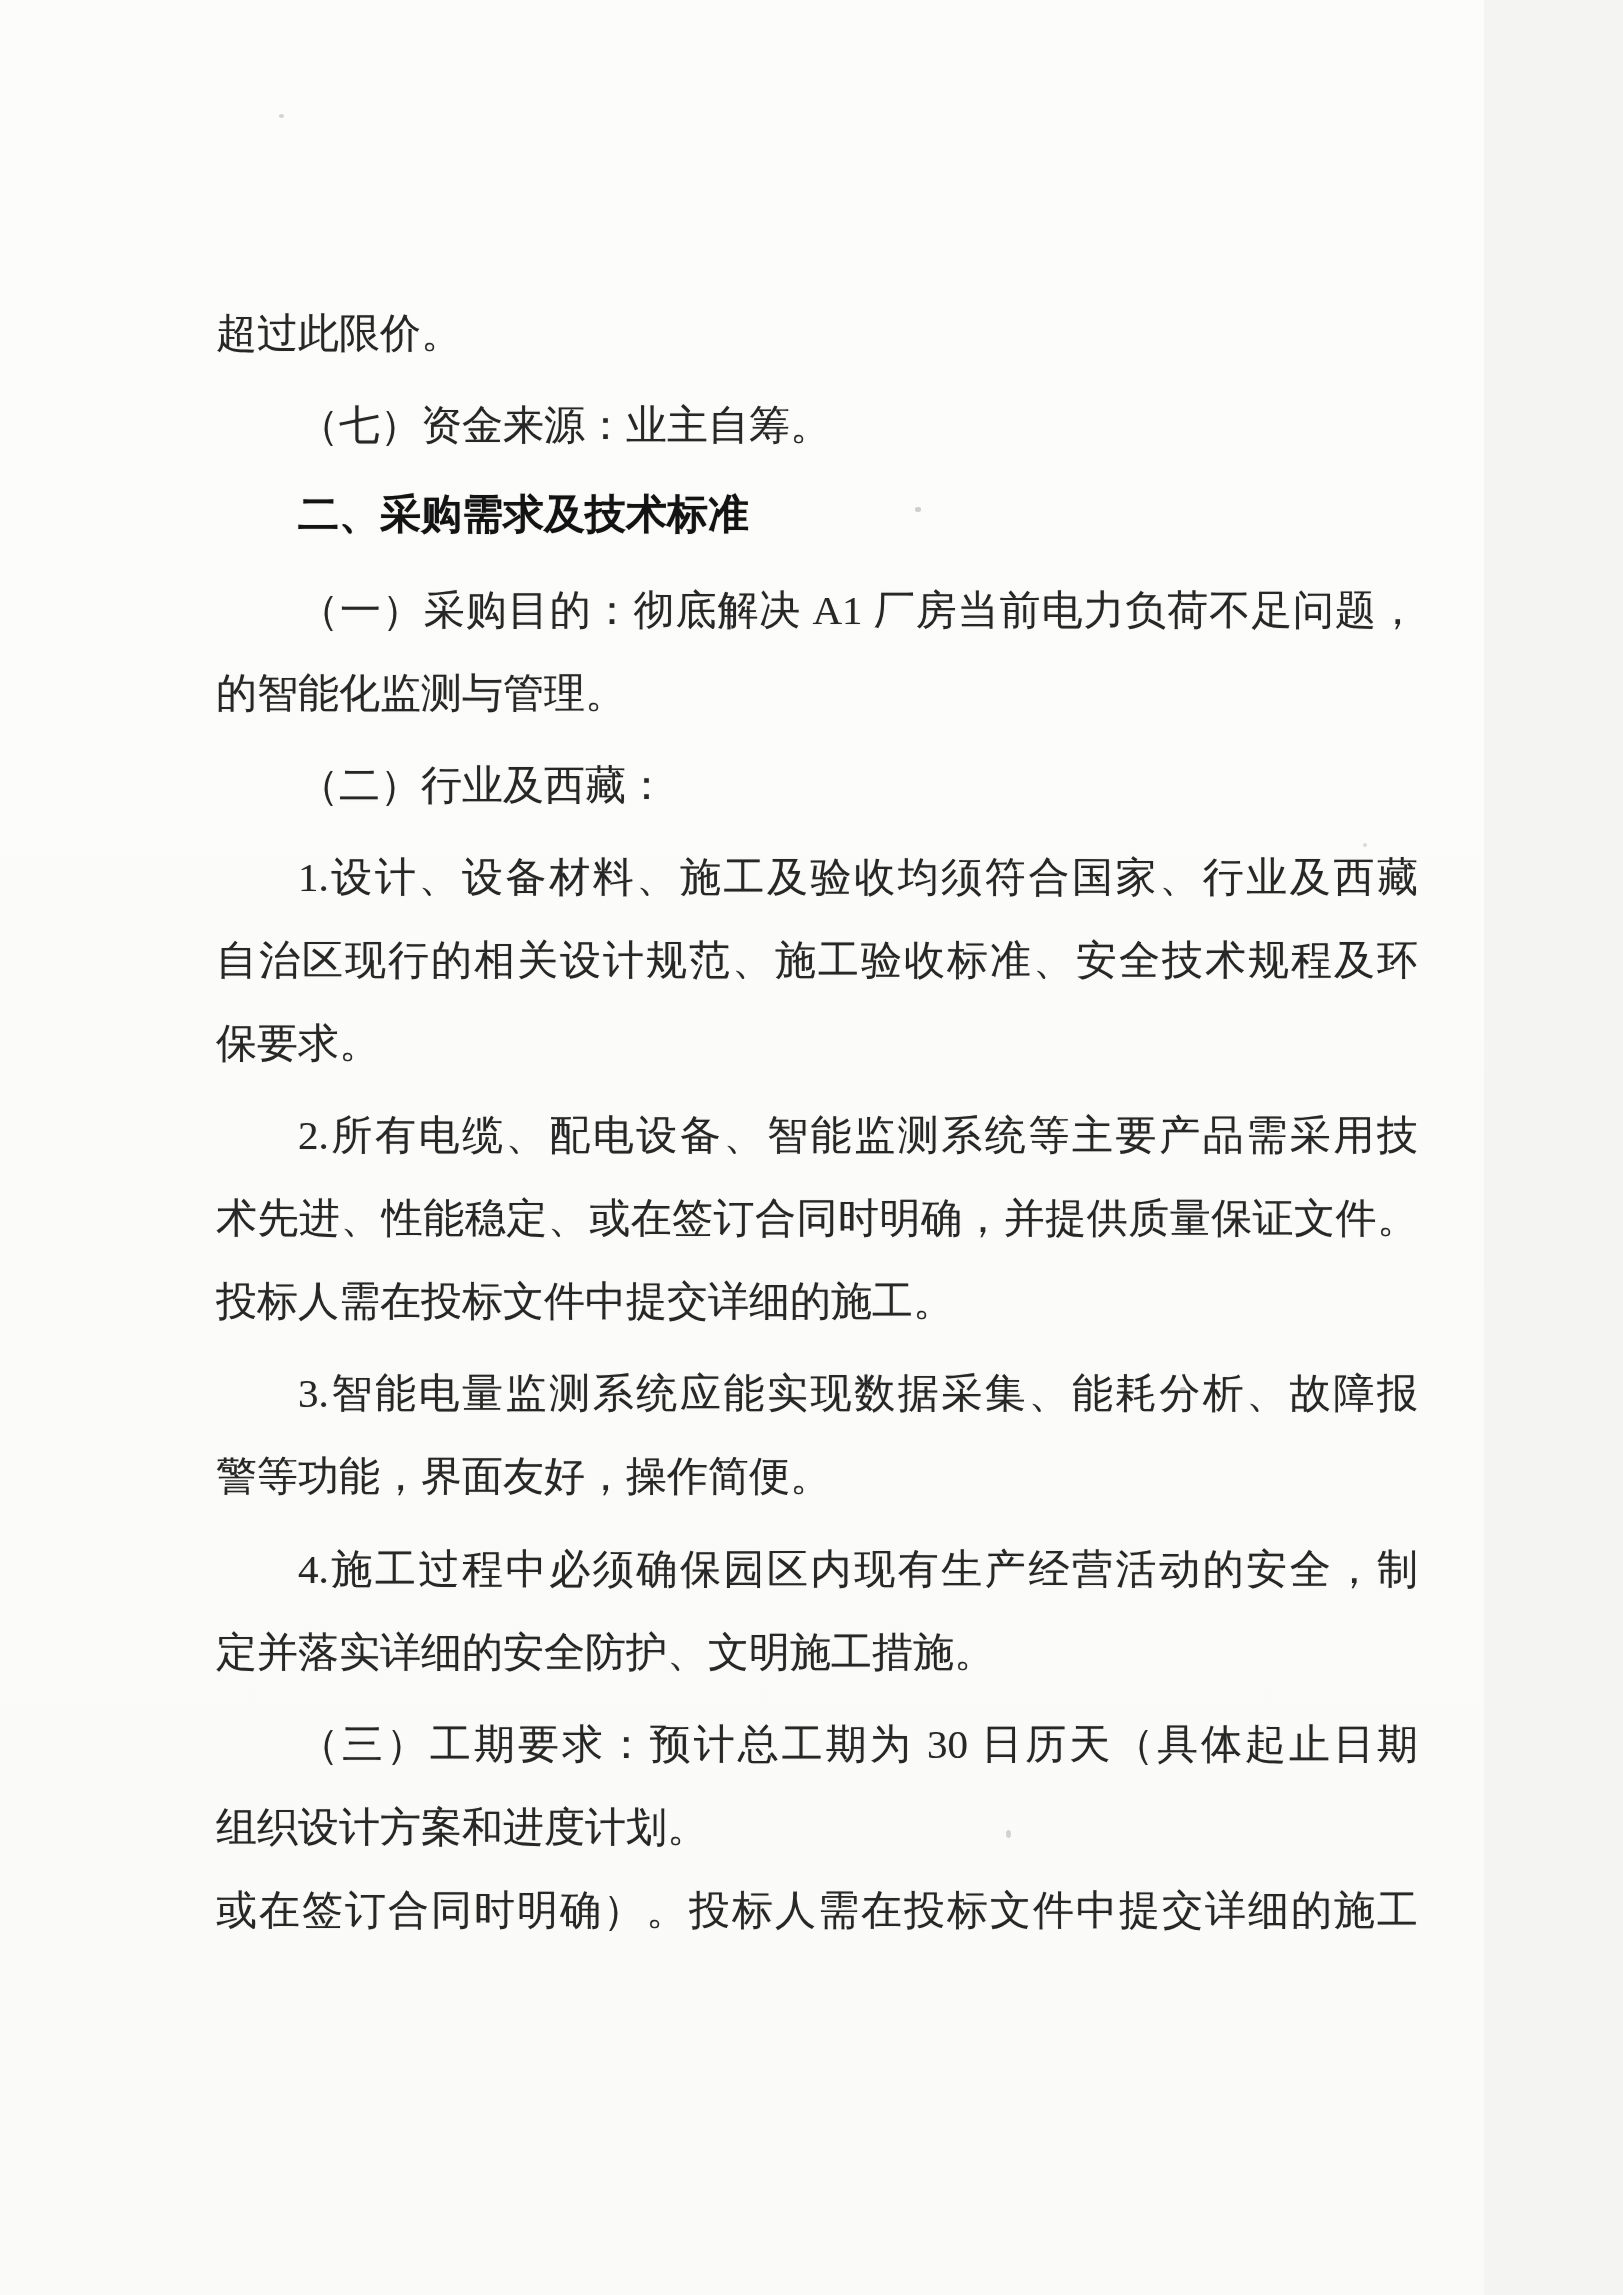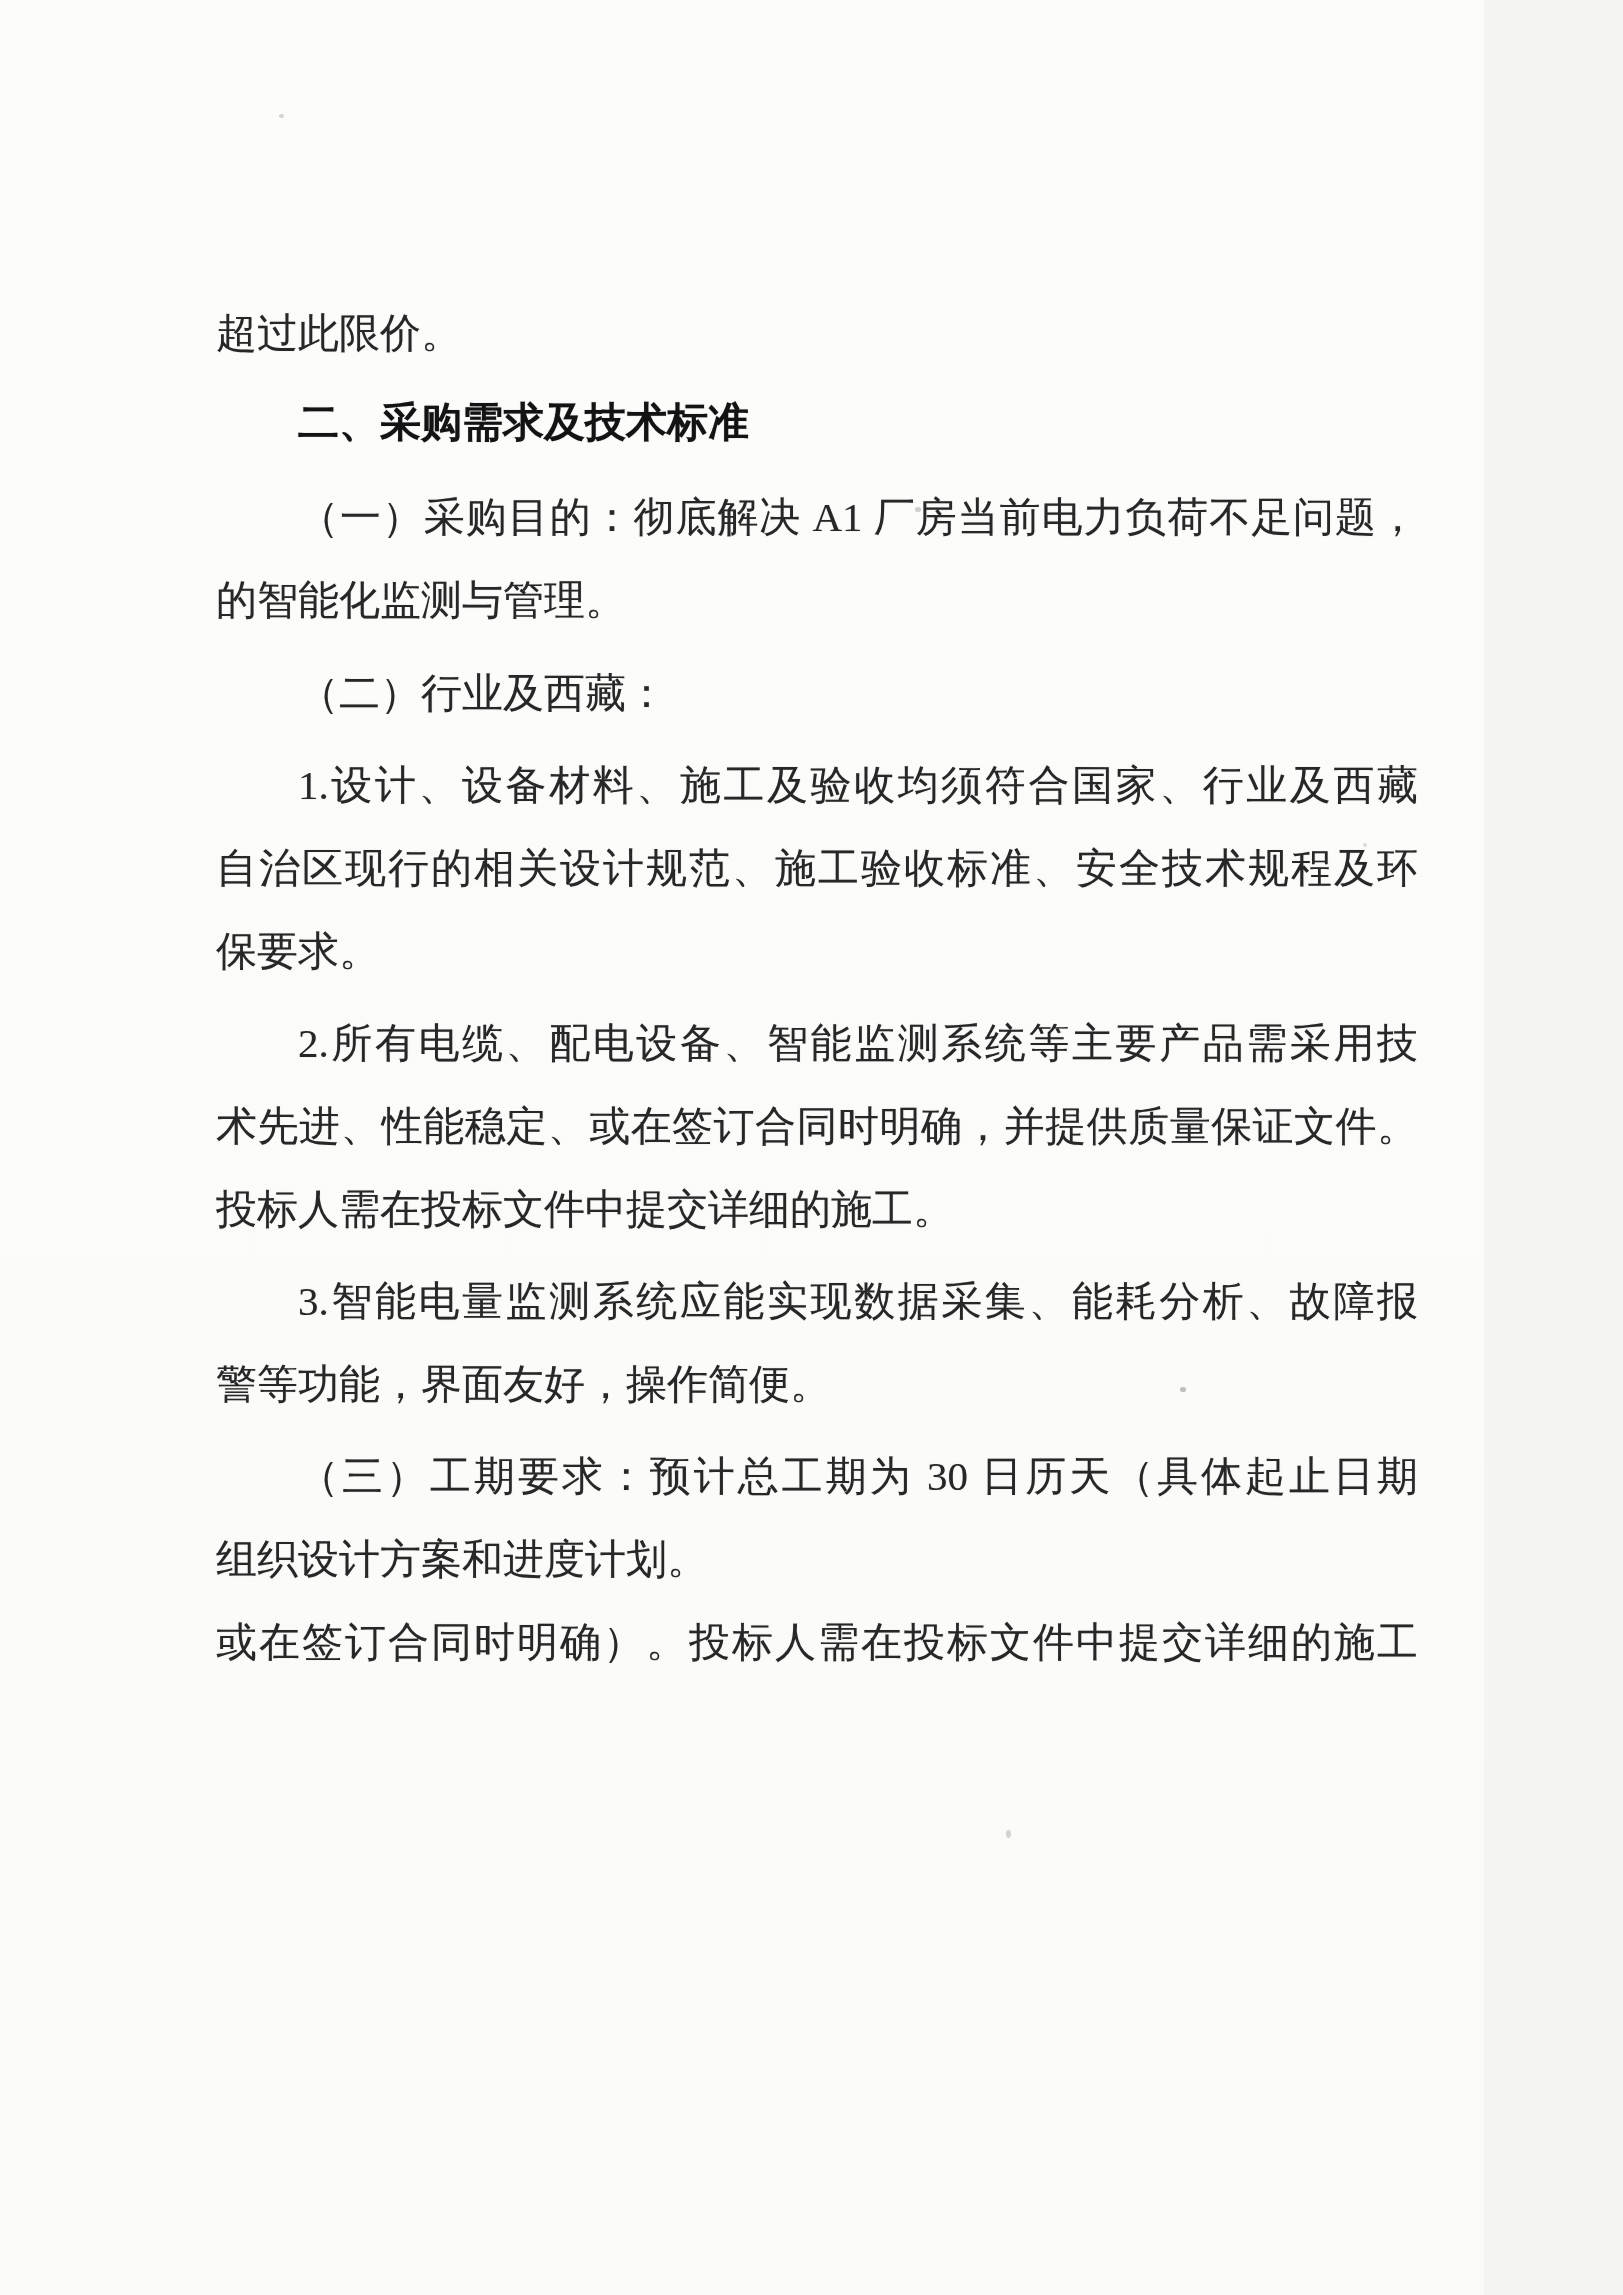--- a/index.html
+++ b/index.html
@@ -59,20 +59,23 @@
   }
 </style>
 </head>
 <body>
 
 <div class="page">
   <div class="content" id="doc-content">
       <div class="para body">
         <div class="line first">超过此限价。</div>
       </div>
+      <div class="para body indent">
+        <div class="line first">（七）资金来源：业主自筹。</div>
+      </div>
       <div class="para heading indent">
         <div class="line first">二、采购需求及技术标准</div>
       </div>
       <div class="para body indent">
         <div class="line first fill">（一）采购目的：彻底解决 A1 厂房当前电力负荷不足问题，</div>
         <div class="line">的智能化监测与管理。</div>
       </div>
       <div class="para body indent">
         <div class="line first">（二）行业及西藏：</div>
       </div>
@@ -84,20 +87,24 @@
       <div class="para body indent">
         <div class="line first fill">2.所有电缆、配电设备、智能监测系统等主要产品需采用技</div>
         <div class="line fill">术先进、性能稳定、或在签订合同时明确，并提供质量保证文件。</div>
         <div class="line">投标人需在投标文件中提交详细的施工。</div>
       </div>
       <div class="para body indent">
         <div class="line first fill">3.智能电量监测系统应能实现数据采集、能耗分析、故障报</div>
         <div class="line">警等功能，界面友好，操作简便。</div>
       </div>
       <div class="para body indent">
+        <div class="line first fill">4.施工过程中必须确保园区内现有生产经营活动的安全，制</div>
+        <div class="line">定并落实详细的安全防护、文明施工措施。</div>
+      </div>
+      <div class="para body indent">
         <div class="line first fill">（三）工期要求：预计总工期为 30 日历天（具体起止日期</div>
         <div class="line">组织设计方案和进度计划。</div>
         <div class="line fill">或在签订合同时明确）。投标人需在投标文件中提交详细的施工</div>
       </div>
     </div>
   <div id="artifact-layer">
       <div class="speck" style="left: 279px; top: 114px; width: 4.6px; height: 3.6px; opacity: 0.3;"></div>
       <div class="speck" style="left: 915px; top: 507px; width: 6.1px; height: 4.6px; opacity: 0.35;"></div>
       <div class="speck" style="left: 1363px; top: 843px; width: 4.1px; height: 3.6px; opacity: 0.25;"></div>
       <div class="speck" style="left: 1180px; top: 1387px; width: 5.6px; height: 4.6px; opacity: 0.45;"></div>

